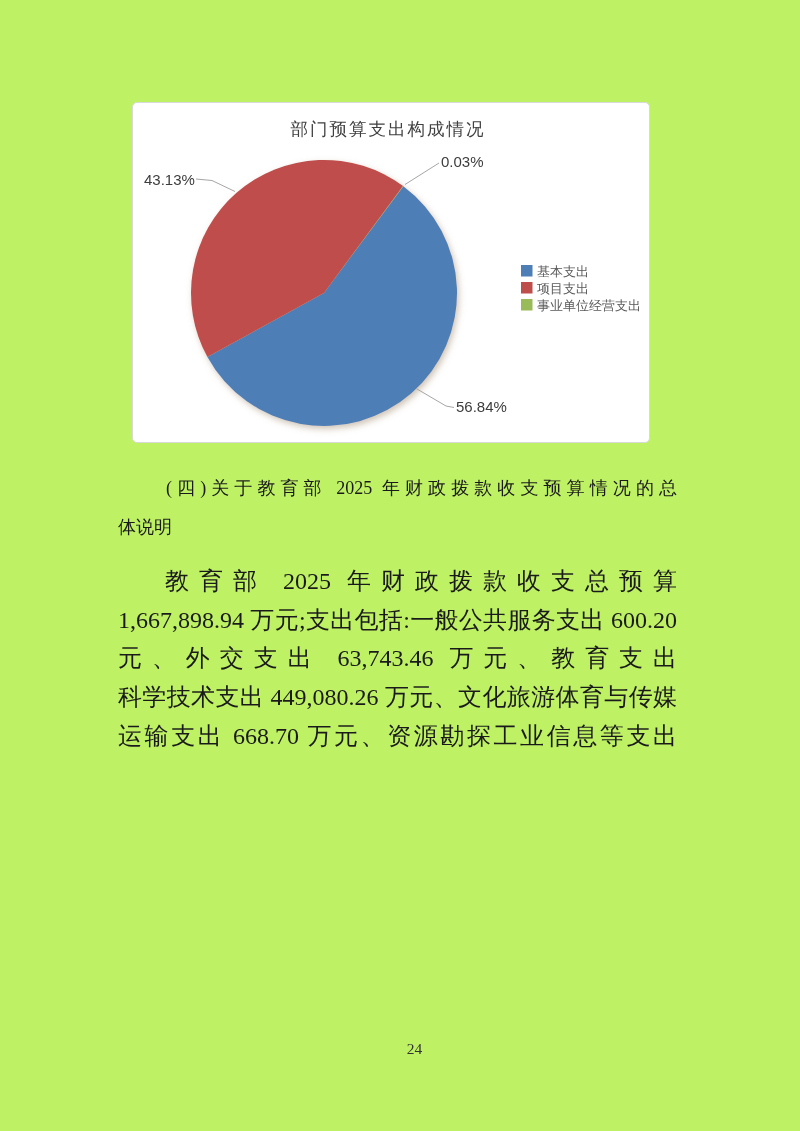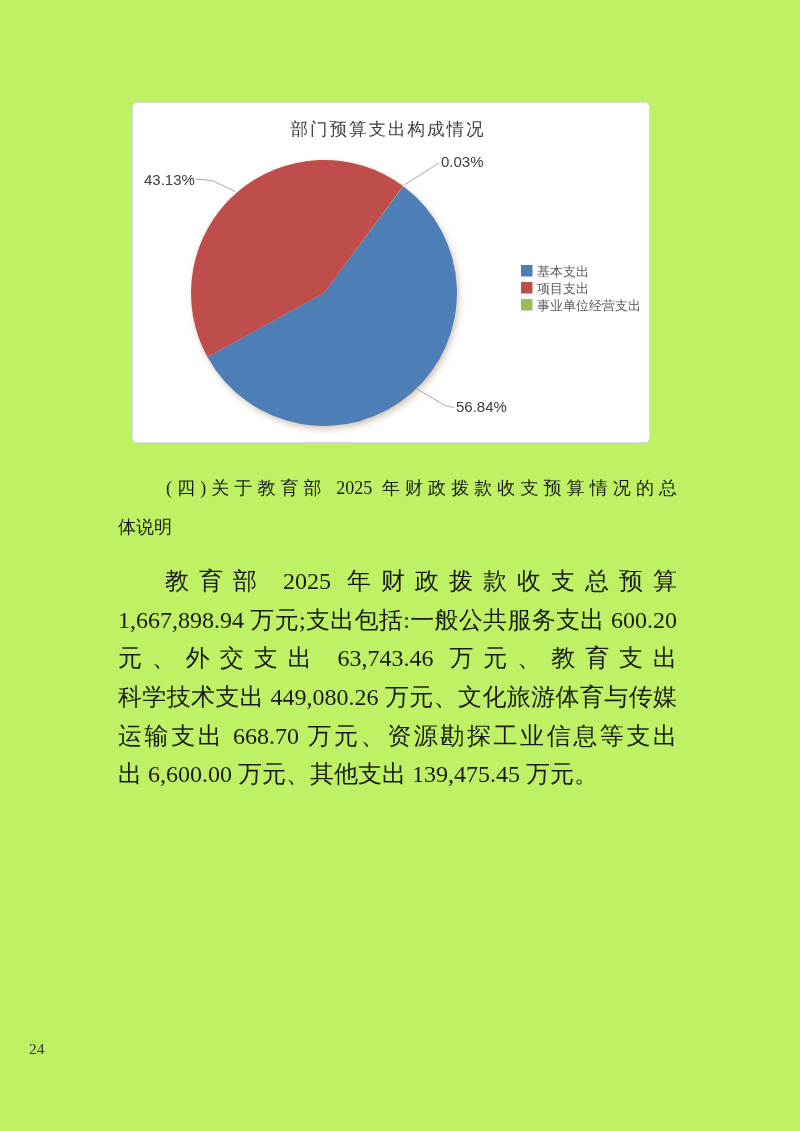--- a/index.html
+++ b/index.html
@@ -27,21 +27,21 @@
   .hl.ind-h{text-indent:48px;}
   .hl.hl-last{text-align-last:left;}
   .bodytext{margin-top:15.5px;}
   .tl{
     font-size:24px;line-height:38.7px;height:38.7px;overflow:hidden;
     text-align:justify;text-align-last:justify;
   }
   .tl.ind{text-indent:47px;}
   .tl.last{text-align-last:left;}
   .page-number{
-    position:absolute;left:29px;right:0;top:1040px;
+    position:absolute;left:29px;right:0;top:1040px;text-align:center;
     font-size:15.5px;color:#333;
   }
 </style>
 </head>
 <body>
 
 <div class="page">
 
   <div class="chart-frame">
     <svg width="516" height="339" viewBox="0 0 516 339">
@@ -84,18 +84,17 @@
     <div class="heading">
       <div class="hl ind-h">(四)关于教育部 2025 年财政拨款收支预算情况的总</div>
       <div class="hl hl-last">体说明</div>
     </div>
     <div class="bodytext">
       <div class="tl ind">教育部 2025 年财政拨款收支总预算 18,168,460.25 万元。</div>
       <div class="tl">1,667,898.94 万元;支出包括:一般公共服务支出 600.20 万</div>
       <div class="tl">元、外交支出 63,743.46 万元、教育支出 15,669,593.93 万元、</div>
       <div class="tl">科学技术支出 449,080.26 万元、文化旅游体育与传媒支出</div>
       <div class="tl">运输支出 668.70 万元、资源勘探工业信息等支出 11,509.89</div>
-      <div class="tl last">出 6,600.00 万元、其他支出 139,475.45 万元。</div>
     </div>
   </div>
 
   <div class="page-number">24</div>
 </div>
 
 </body></html>

